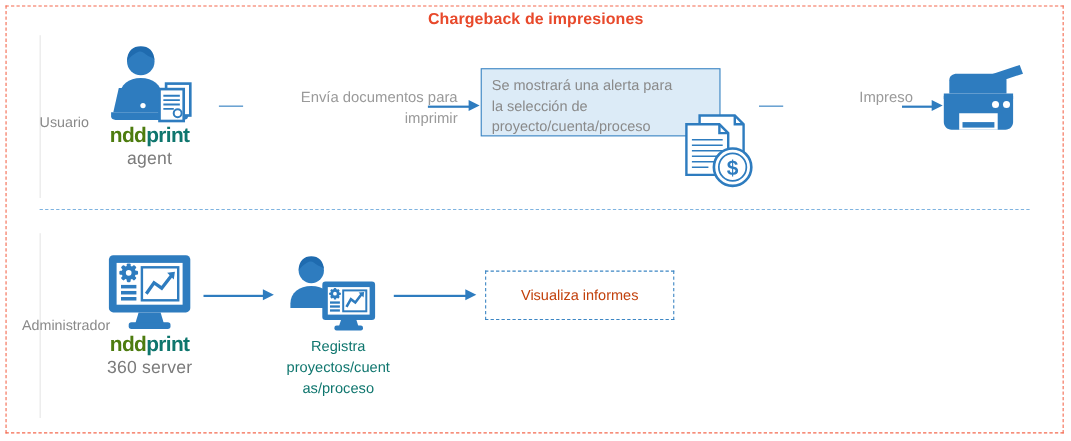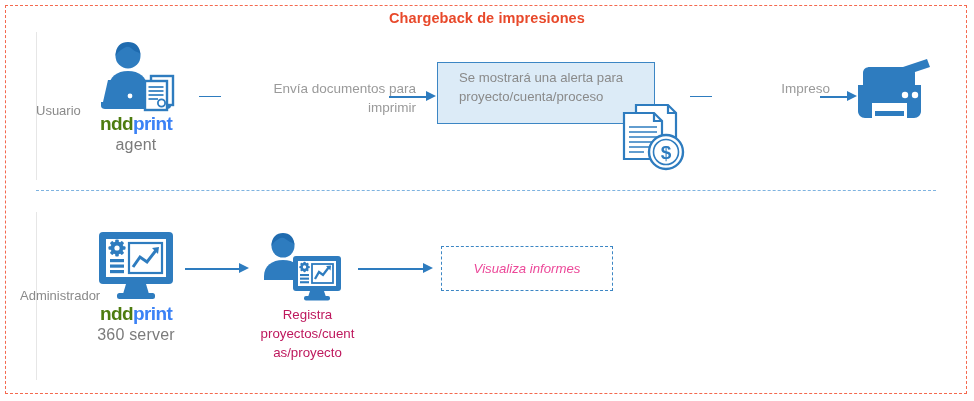--- a/index.html
+++ b/index.html
@@ -97,65 +97,64 @@
   }
 
   
   .alert-box{
     position:absolute;
     left:437px; top:62px;
     width:218px; height:62px;
     background:#DCEBF7;
     border:1.4px solid #3C86C4;
     box-sizing:border-box;
-    padding:6px 9px 0 21px;
+    padding:6px 9px 0 9px;
     color:#8a8a8a;
     font-size:13.2px;
     line-height:18.5px;
   }
 
   
   .dashed-box{
     position:absolute;
     left:441px; top:246px;
     width:172px; height:45px;
     border:1.5px dashed #3C86C4;
     box-sizing:border-box;
     display:flex;
     align-items:center;
     justify-content:center;
-    color:#ec4899;
+    color:#c2410c;
     font-size:13.2px;
-    font-style:italic;
   }
 
   
   .logo-wrap{ position:absolute; text-align:center; }
   .logo-line{
     font-size:19px;
     font-weight:bold;
     letter-spacing:-.6px;
     white-space:nowrap;
   }
   .logo-ndd{ color:#4d7c0f; }
-  .logo-print{ color:#3b82f6;text-align:right; }
+  .logo-print{ color:#0f766e;text-align:right; }
   .logo-sub{
     font-size:16px;
     color:#7b7b7b;
     margin-top:1px;
     letter-spacing:.2px;
   }
 
   
   .icon{ position:absolute; }
 
   .node-caption{
     position:absolute;
     text-align:center;
-    color:#be185d;
+    color:#0f766e;
     font-size:13.3px;
     line-height:19px;
   }
 </style>
 </head>
 <body>
 
 <div id="stage">
 
   <div class="outer-frame"></div>
@@ -212,20 +211,21 @@
   <div class="conn-caption" style="left:216px; top:79px; width:200px;">
     <div>Envía documentos para</div>
     <div>imprimir</div>
   </div>
 
   <div class="arrow-line" style="left:389px; top:96px; width:38px;"></div>
   <div class="arrow-head" style="left:426px; top:91px;"></div>
 
   <div class="alert-box">
     <div>Se mostrará una alerta para</div>
+    <div>la selección de</div>
     <div>proyecto/cuenta/proceso</div>
   </div>
 
   <div class="icon" style="left:620px; top:103px; width:68px; height:68px;">
     <svg width="68" height="68" viewBox="0 0 68 68">
 
       <path d="M16 2 L48 2 L56 10 L56 46 L16 46 Z" fill="#ffffff" stroke="#2E7CBF" stroke-width="2.2"></path>
       <path d="M48 2 L48 10 L56 10" fill="none" stroke="#2E7CBF" stroke-width="2.2"></path>
 
       <path d="M4 10 L34 10 L42 18 L42 56 L4 56 Z" fill="#ffffff" stroke="#2E7CBF" stroke-width="2.2"></path>
@@ -341,21 +341,21 @@
 
       <rect x="57" y="32" width="21" height="19" fill="none" stroke="#2E7CBF" stroke-width="1.8"></rect>
       <polyline points="60,47 64,40 68,43 74,35" fill="none" stroke="#2E7CBF" stroke-width="2.3"></polyline>
       <polygon points="71,34 76,33.5 75.5,38.5" fill="#2E7CBF"></polygon>
     </svg>
   </div>
 
   <div class="node-caption" style="left:235px; top:305px; width:145px;">
     <div>Registra</div>
     <div>proyectos/cuent</div>
-    <div>as/proyecto</div>
+    <div>as/proceso</div>
   </div>
 
   <div class="arrow-line" style="left:358px; top:268px; width:66px;"></div>
   <div class="arrow-head" style="left:423px; top:263px;"></div>
 
   <div class="dashed-box">
     <span>Visualiza informes</span>
   </div>
 
 </div>

